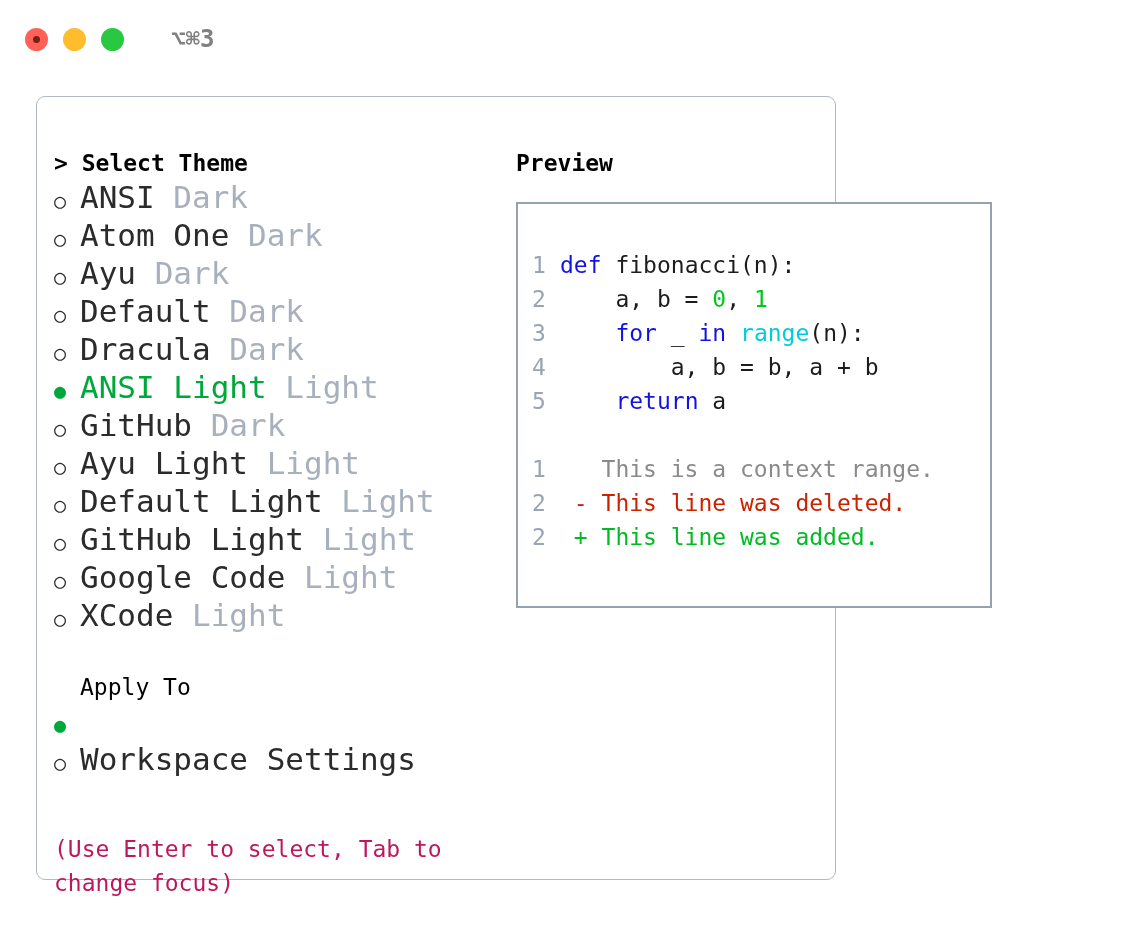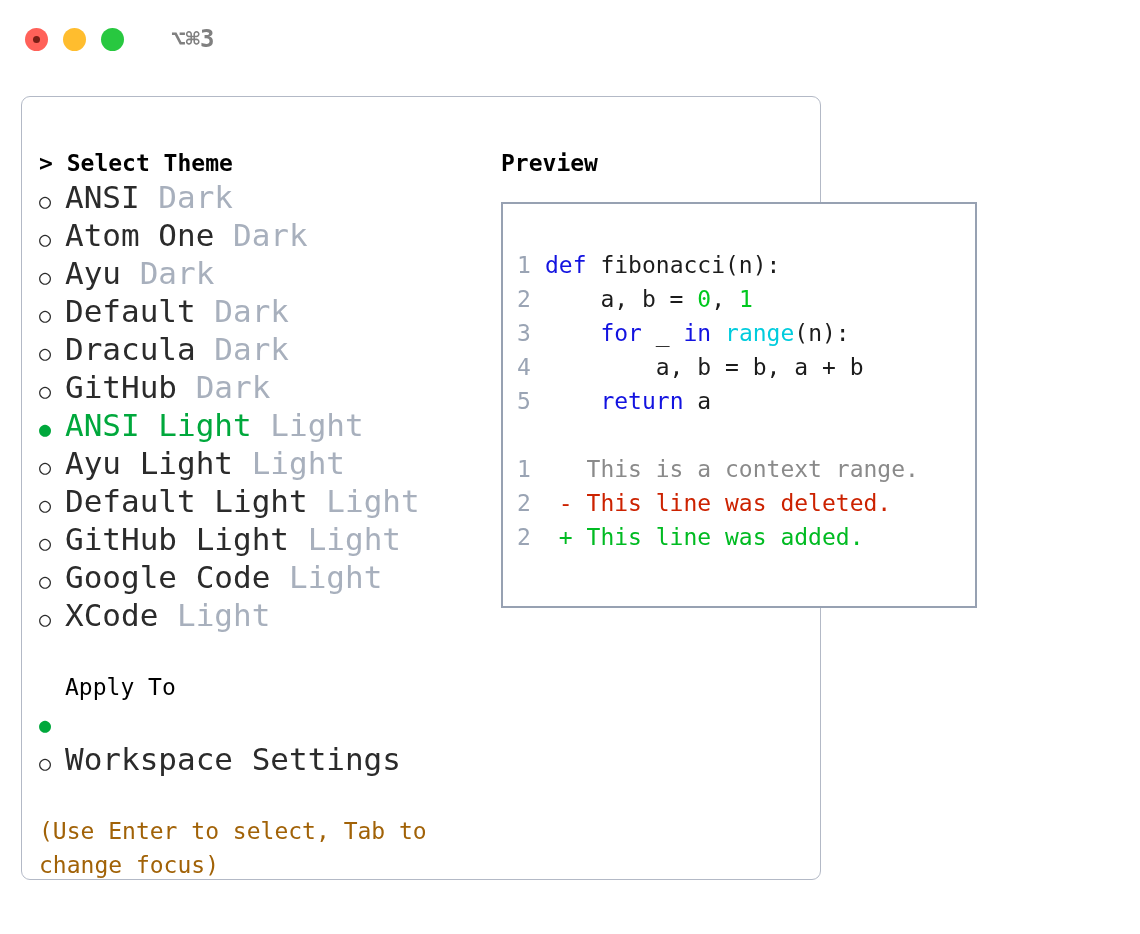--- a/index.html
+++ b/index.html
@@ -63,21 +63,21 @@
     font-size: 24px;
     font-weight: bold;
     color: #808080;
     letter-spacing: 0px;
     line-height: 1;
   }
 
   
   .card {
     position: absolute;
-    left: 21px;
+    left: 36px;
     top: 96px;
     width: 800px;
     height: 784px;
     border: 1px solid #b3b9c6;
     border-radius: 9px;
     box-sizing: border-box;
     background: #ffffff;
   }
 
   .columns {
@@ -135,24 +135,24 @@
     font-size: 23px;
     color: #000000;
     line-height: 34px;
     white-space: pre;
     padding-left: 26px;
   }
   .apply-row .apply-label { color: #2b2b2b; }
   .apply-row.selected .apply-label { color: #00a83c; }
 
   .hint {
-    margin-top: 34px;
-    font-size: 23px;
-    line-height: 34px;
-    color: #a16207;
+    margin-top: 52px;
+    font-size: 23px;
+    line-height: 34px;
+    color: #be185d;
     width: 410px;
     white-space: pre-wrap;
   }
 
   
   .right-col {
     position: absolute;
     left: 479px;
     top: 49px;
     width: 495px;
@@ -215,22 +215,22 @@
 
       <div class="left-col">
         <div class="list-header">&gt; Select Theme</div>
 
         <div id="theme-list">
             <div class="theme-row"><span class="bullet off"></span><span class="theme-name">ANSI</span><span> </span><span class="theme-kind">Dark</span></div>
             <div class="theme-row"><span class="bullet off"></span><span class="theme-name">Atom One</span><span> </span><span class="theme-kind">Dark</span></div>
             <div class="theme-row"><span class="bullet off"></span><span class="theme-name">Ayu</span><span> </span><span class="theme-kind">Dark</span></div>
             <div class="theme-row"><span class="bullet off"></span><span class="theme-name">Default</span><span> </span><span class="theme-kind">Dark</span></div>
             <div class="theme-row"><span class="bullet off"></span><span class="theme-name">Dracula</span><span> </span><span class="theme-kind">Dark</span></div>
+            <div class="theme-row selected"><span class="bullet on"></span><span class="theme-name">ANSI Light</span><span> </span><span class="theme-kind">Light</span></div>
             <div class="theme-row"><span class="bullet off"></span><span class="theme-name">GitHub</span><span> </span><span class="theme-kind">Dark</span></div>
-            <div class="theme-row selected"><span class="bullet on"></span><span class="theme-name">ANSI Light</span><span> </span><span class="theme-kind">Light</span></div>
             <div class="theme-row"><span class="bullet off"></span><span class="theme-name">Ayu Light</span><span> </span><span class="theme-kind">Light</span></div>
             <div class="theme-row"><span class="bullet off"></span><span class="theme-name">Default Light</span><span> </span><span class="theme-kind">Light</span></div>
             <div class="theme-row"><span class="bullet off"></span><span class="theme-name">GitHub Light</span><span> </span><span class="theme-kind">Light</span></div>
             <div class="theme-row"><span class="bullet off"></span><span class="theme-name">Google Code</span><span> </span><span class="theme-kind">Light</span></div>
             <div class="theme-row"><span class="bullet off"></span><span class="theme-name">XCode</span><span> </span><span class="theme-kind">Light</span></div>
           </div>
 
         <div class="section-gap"></div>
 
         <div class="apply-header">Apply To</div>

